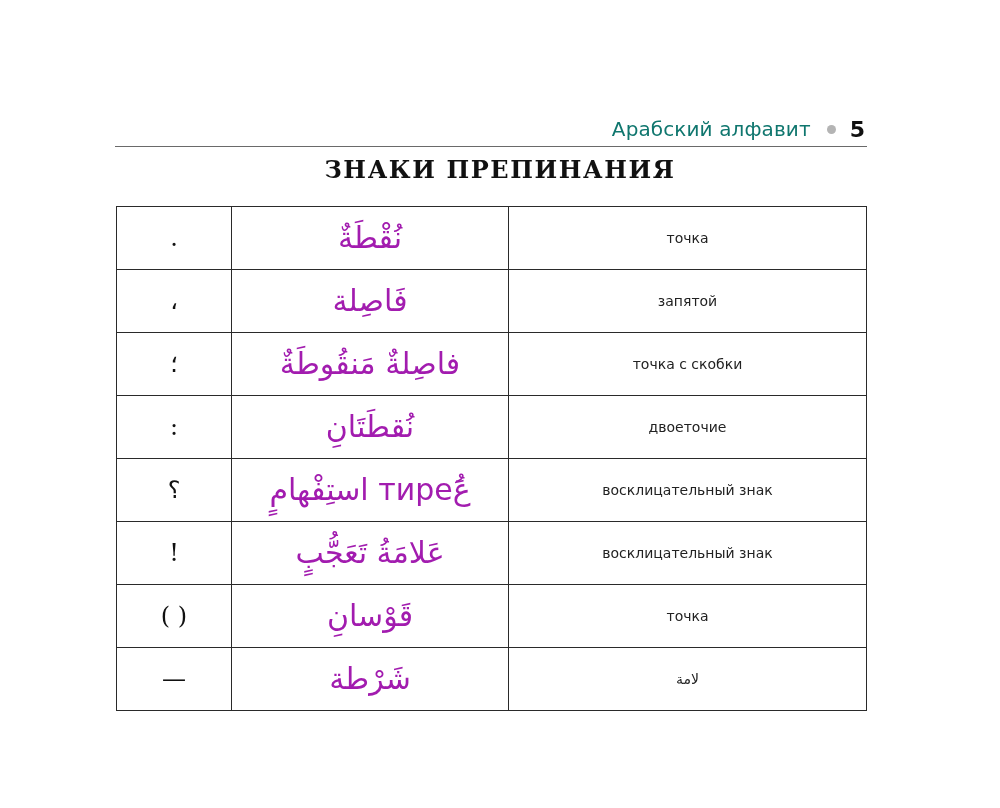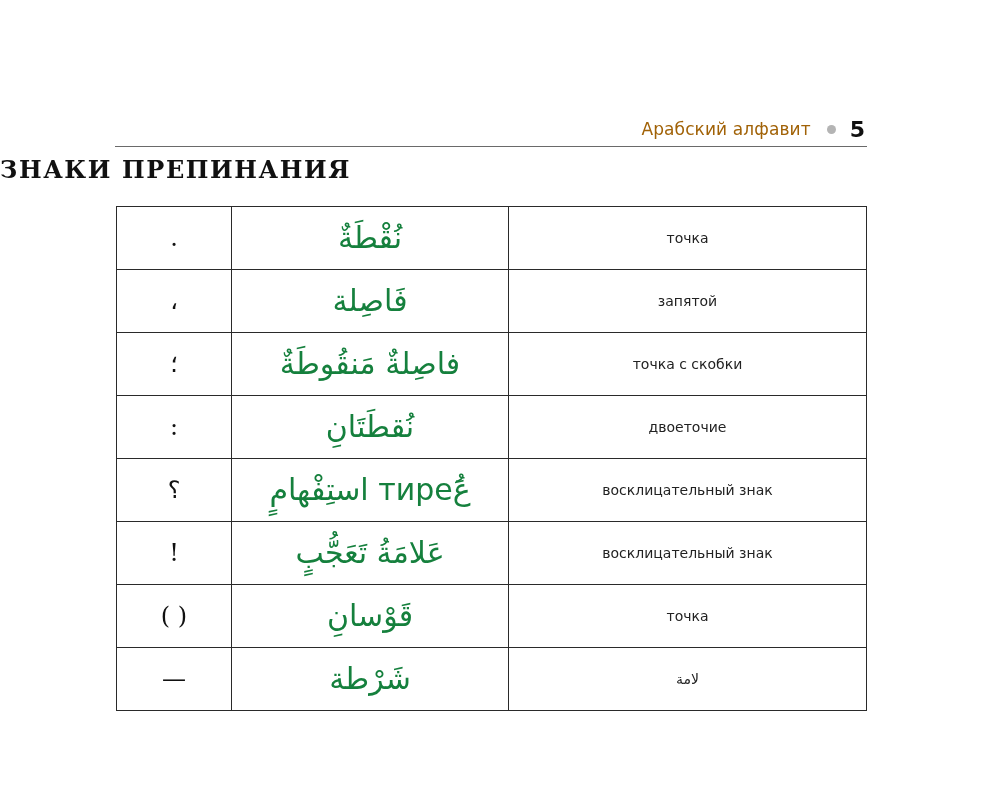--- a/index.html
+++ b/index.html
@@ -21,22 +21,22 @@
       top: 112px;
       width: 752px;
       height: 34px;
       border-bottom: 1.5px solid #6a6a6a;
       display: flex;
       justify-content: flex-end;
       align-items: center;
     }
     .running-head .section-name {
       font-family: "DejaVu Sans", sans-serif;
-      font-size: 17px;
-      color: #a16207;
+      font-size: 20px;
+      color: #0f766e;
       letter-spacing: 0.1px;
     }
     .running-head .bullet {
       display: inline-block;
       width: 9px;
       height: 9px;
       border-radius: 50%;
       background: #b4b4b4;
       margin: 0 14px 0 16px;
     }
@@ -45,21 +45,21 @@
       font-weight: bold;
       font-size: 22px;
       color: #111;
       margin-right: 2px;
     }
     .page-title {
       position: absolute;
       left: 0;
       width: 1000px;
       top: 155px;
-      text-align: left;
+      text-align: center;
       font-family: "DejaVu Serif", serif;
       font-weight: bold;
       font-size: 24px;
       letter-spacing: 1.6px;
       color: #111;
     }
     table.punct-table {
       position: absolute;
       left: 116px;
       top: 206px;
@@ -79,21 +79,21 @@
       width: 114px;
       font-family: "DejaVu Serif", serif;
       font-size: 24px;
       color: #111;
     }
     td.col-arabic {
       width: 276px;
       font-family: "DejaVu Sans", sans-serif;
       font-size: 30px;
       direction: rtl;
-      color: #15803d;
+      color: #a21caf;
       line-height: 1;
     }
     td.col-russian {
       font-family: "DejaVu Sans", sans-serif;
       font-size: 14px;
       color: #222;
     }
   </style>
 </head>
 <body>

